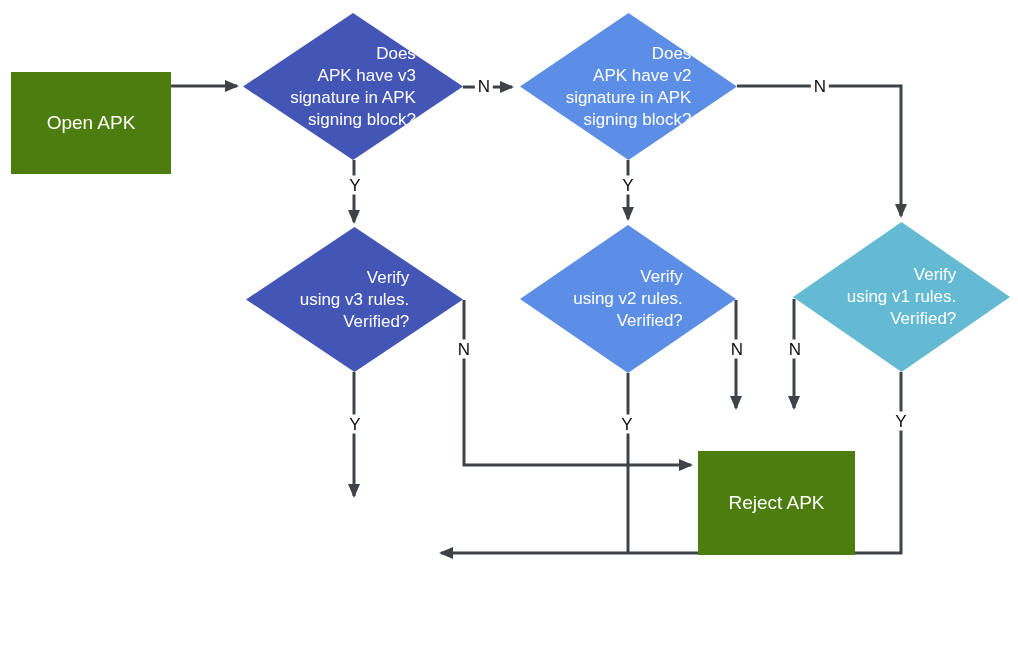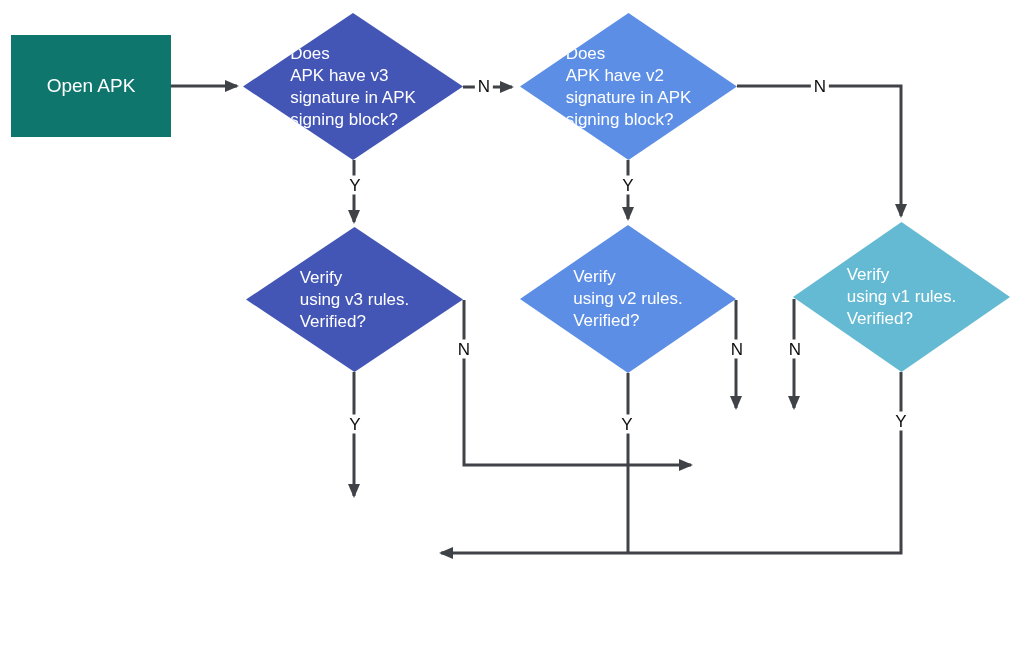--- a/index.html
+++ b/index.html
@@ -10,25 +10,25 @@
     background: #ffffff;
     font-family: "Liberation Sans", sans-serif;
     overflow: hidden;
   }
   .edge-layer { position: absolute; left: 0; top: 0; pointer-events: none; }
   .node {
     position: absolute;
     display: flex;
     align-items: center;
     justify-content: center;
-    text-align: left;
+    text-align: right;
     color: #ffffff;
   }
   .node-label { white-space: pre-line; }
-  .rect { background: #0f766e; }
+  .rect { background: #4d7c0f; margin-top: 37px; }
   .rect .node-label { font-size: 19px; line-height: 24px; }
   .diamond { clip-path: polygon(50% 0, 100% 50%, 50% 100%, 0 50%); }
   .diamond .node-label { font-size: 17px; line-height: 22px; }
   .fill-dark-blue  { background: #4355B5; }
   .fill-light-blue { background: #5C8EE6; }
   .fill-teal       { background: #64BAD2; }
   .edge-label {
     position: absolute;
     transform: translate(-50%, -50%);
     background: #ffffff;
@@ -94,20 +94,23 @@
 Verified?</span>
   </div>
 
   <div class="node diamond fill-teal" style="left:793px; top:222px; width:217px; height:150px">
     <span class="node-label">Verify
 using v1 rules.
 Verified?</span>
   </div>
 
 
+  <div class="node rect" style="left:698px; top:414px; width:157px; height:104px">
+    <span class="node-label">Reject APK</span>
+  </div>
 
   <div class="edge-label" style="left:484px; top:86px">N</div>
   <div class="edge-label" style="left:355px; top:185px">Y</div>
   <div class="edge-label" style="left:820px; top:86px">N</div>
   <div class="edge-label" style="left:628px; top:185px">Y</div>
   <div class="edge-label" style="left:355px; top:424px">Y</div>
   <div class="edge-label" style="left:464px; top:349px">N</div>
   <div class="edge-label" style="left:627px; top:424px">Y</div>
   <div class="edge-label" style="left:737px; top:349px">N</div>
   <div class="edge-label" style="left:795px; top:349px">N</div>

